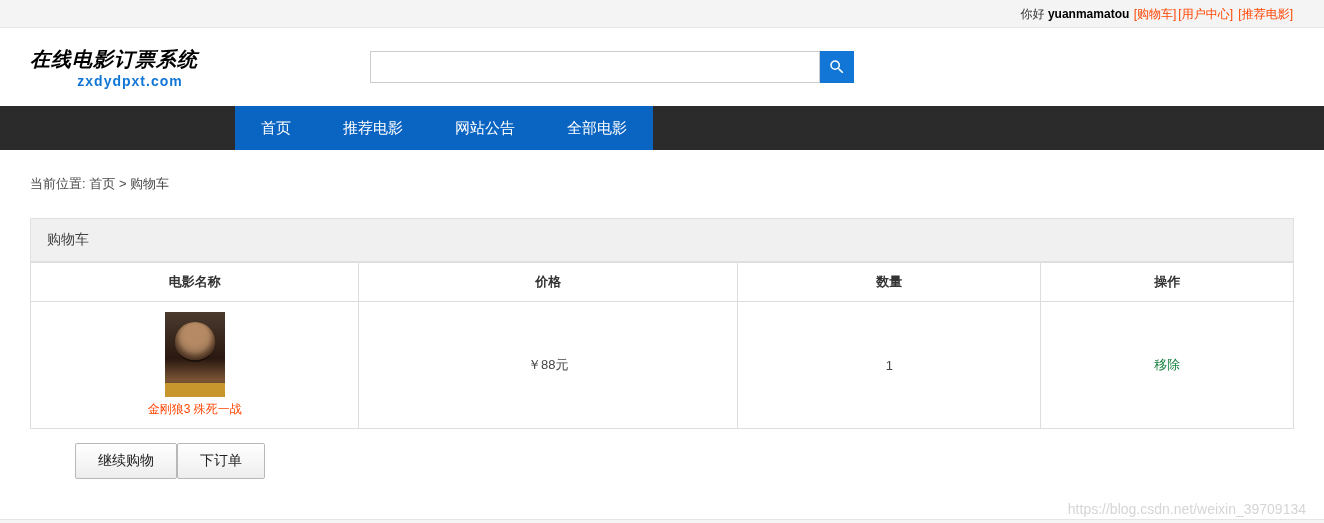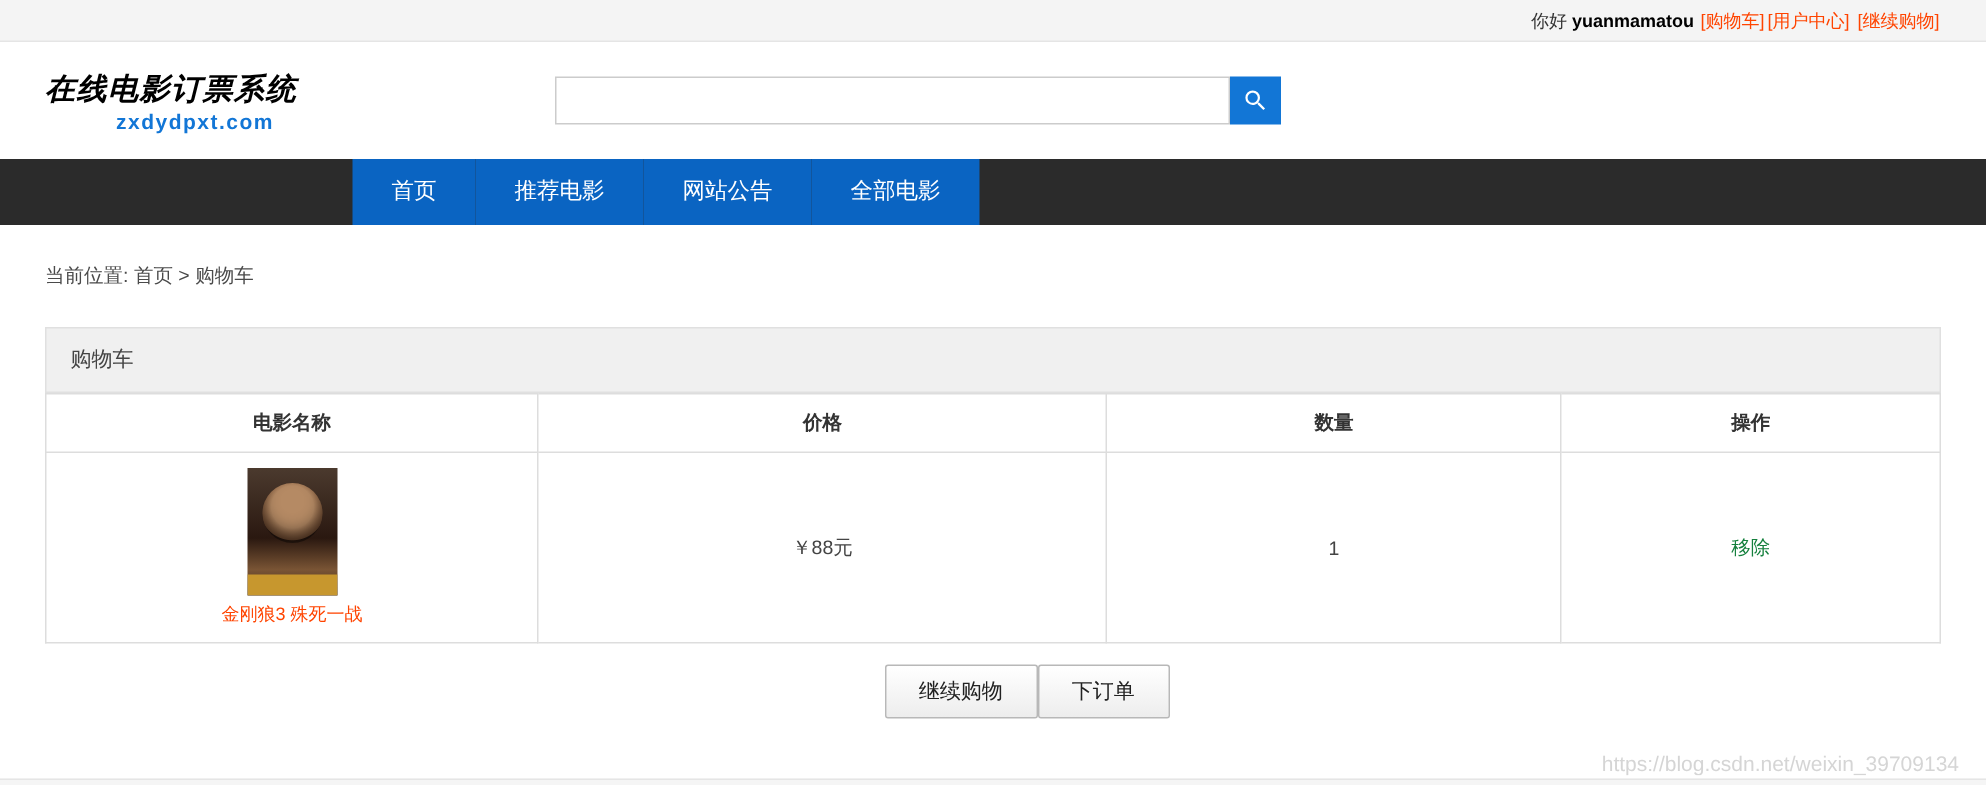--- a/index.html
+++ b/index.html
@@ -32,34 +32,34 @@
     table.cart { width: 100%; border-collapse: collapse; }
     table.cart th { background: #fff; border: 1px solid #ddd; padding: 10px; font-size: 13px; font-weight: bold; text-align: center; color: #333; font-family: Liberation Mono, monospace; }
     table.cart td { border: 1px solid #ddd; padding: 10px; text-align: center; vertical-align: middle; font-size: 13px; color: #444; }
     
     .movie-thumb { width: 60px; height: 85px; background: linear-gradient(180deg,#4b3a2e 0%,#2a1810 55%,#7a5535 80%,#3a2617 100%); margin: 0 auto 4px; display: block; position: relative; overflow: hidden; }
     .face { width: 40px; height: 40px; background: radial-gradient(circle at 50% 40%,#b58a64 45%,#7d5437 70%,transparent 72%); border-radius: 50%; position: absolute; top: 10px; left: 10px; box-shadow: inset 0 -8px 10px rgba(0,0,0,.45); }
     .movie-thumb::after { content:""; position:absolute; bottom:0; left:0; right:0; height:14px; background:#c7972e; font-size:6px; }
     .movie-name { color: #f40; font-size: 12px; }
     .remove-link { color: #15803d; cursor: pointer; }
     
-    .actions { margin-top: 14px; display: flex; justify-content: center; padding-left: 45px; }
+    .actions { margin-top: 14px; display: flex; justify-content: flex-start; padding-left: 45px; }
     .btn { display: inline-block; padding: 8px 22px; border: 1px solid #b8b8b8; background: linear-gradient(#ffffff,#ededed); color: #222; font-size: 14px; cursor: pointer; border-radius: 2px; }
     
     .watermark { position: fixed; right: 18px; bottom: 6px; color: #d5d5d5; font-size: 14px; font-family: Arial; pointer-events: none; margin-top: 36px; }
     .bottom-line { border-top: 1px solid #e5e5e5; height: 20px; background:#f5f5f5; }
   </style>
 </head>
 <body>
 
 <div class="top-bar">
   <span class="greeting">你好</span>
   <span class="username">yuanmamatou</span>
   <a>[购物车]</a><a>[用户中心]</a>
-  <a>[继续购物]</a>
+  <a>[推荐电影]</a>
 </div>
 
 <div class="header">
   <div class="logo">
     <div class="logo-text">在线电影订票系统</div>
     <div class="logo-domain">zxdydpxt.com</div>
   </div>
   <div class="search-wrap">
     <input class="search-input" type="text" placeholder="" style="">
     <button class="search-btn">

